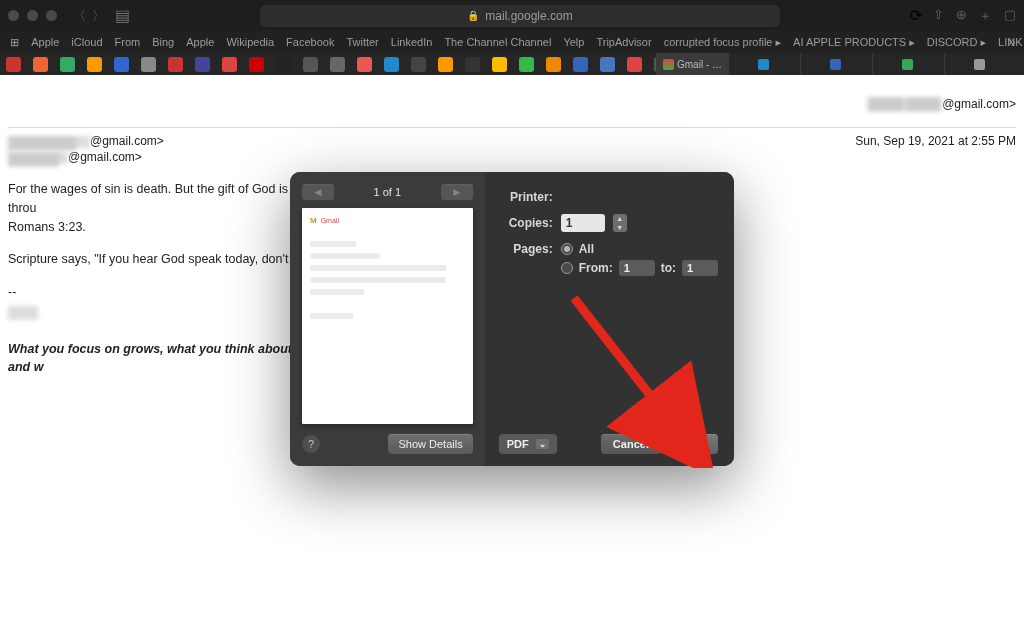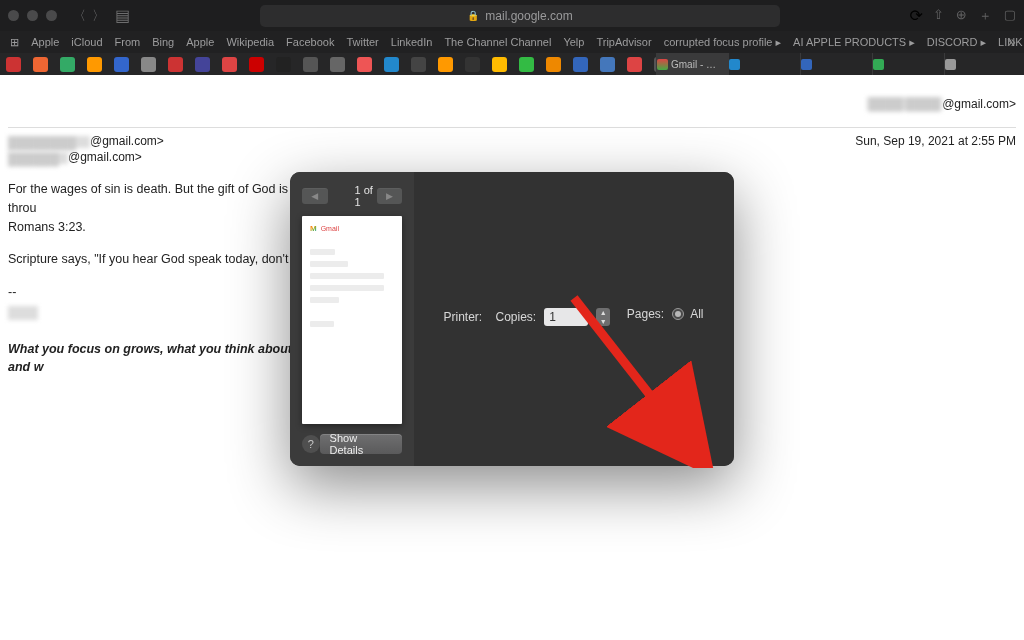--- a/index.html
+++ b/index.html
@@ -19,21 +19,21 @@
 
 
 .bookmarks { background:#212122; height:22px; display:flex; align-items:center; padding:0 10px; gap:12px; overflow:hidden; position:relative;}
 .bookmarks .bk { color:#9c9c9d; font-size:11px; white-space:nowrap; cursor:default;}
 .bookmarks .more { position:absolute; right:8px; color:#888;}
 
 
 .favrow { background:#262627; height:22px; display:flex; align-items:center; padding:0 6px; gap:12px; position:relative;}
 .favrow .fav { width:15px; height:15px; border-radius:3px; display:inline-block;}
 .tabgroup { position:absolute; right:8px; display:flex; gap:0; }
-.tab { width:72px; height:22px; display:flex; align-items:center; justify-content:flex-start; font-size:10px; color:#bbb; border-left:1px solid #3a3a3b;}
+.tab { width:72px; height:22px; display:flex; align-items:center; justify-content:center; font-size:10px; color:#bbb; border-left:1px solid #3a3a3b;}
 .tab.active { background:#3a3a3b; }
 .tab .ti { width:11px; height:11px; display:inline-block; margin-right:3px; border-radius:2px;}
 
 
 .page { background:#fff; padding: 22px 8px 0 8px; font-size:12.5px; color:#222; }
 .sender-top { text-align:right; font-size:12px; color:#222; margin-bottom:16px;}
 .sender-top .blur { filter: blur(2px); background: #ddd; color:#ccc; padding:0 2px;}
 hr.div { border:none; border-top:1px solid #ddd; margin-bottom:6px;}
 .subject { font-size:18px; font-weight:700; color:#222; margin:0 0 10px 0; }
 .from-row { font-size:12px; color:#222; margin-bottom:2px;}
@@ -52,32 +52,32 @@
   width:444px; height:294px;
   background:#323232;
   border-radius:10px;
   box-shadow: 0 20px 60px rgba(0,0,0,.45);
   display:flex;
   overflow:hidden;
 }
 .dlg-left { width:204px; background:#3b3b3b; display:flex; flex-direction:column; padding:12px; gap:0; position:relative;}
 .dlg-left-top { display:flex; align-items:center; justify-content:space-between; margin-bottom:8px;}
 .pg-btn { width:32px; height:16px; background:#555656; border-radius:3px; display:flex; align-items:center; justify-content:center; color:#888; font-size:9px; box-shadow: inset 0 1px 0 rgba(255,255,255,.05);}
-.pg-label { color:#e4e4e4; font-size:11px;margin-left:27px;}
+.pg-label { color:#e4e4e4; font-size:11px;}
 .preview { flex:1; background:#fff; border-radius:1px; box-shadow:0 2px 6px rgba(0,0,0,.4); padding:8px 8px; display:flex; flex-direction:column; gap:6px;}
 .preview .pv-head { display:flex; align-items:center; gap:4px; font-size:7px; color:#d44;}
 .preview .pv-head::before { content:"M"; background:linear-gradient(135deg,#d44,#f90,#4a4,#4af); -webkit-background-clip:text; background-clip:text; color:transparent; font-weight:bold; font-size:8px;}
 .preview .pv-line { height:6px; background:#ececec; border-radius:1px; }
 .preview .pv-line.w1 { width:30%; } .preview .pv-line.w2 { width:45%; } .preview .pv-line.w3 { width:88%; }
 .preview .pv-line.w4 { width:35%; } .preview .pv-line.w5 { width:28%; }
 .dlg-left-bottom { display:flex; align-items:center; justify-content:space-between; margin-top:10px;}
 .help-q { width:18px; height:18px; border-radius:50%; background:#4f4f4f; color:#c8c8c8; font-size:11px; display:flex; align-items:center; justify-content:center;}
 .shdet { height:20px; padding:0 10px; background:linear-gradient(#6f6f70,#5a5a5b); color:#eee; font-size:11px; border-radius:4px; display:flex; align-items:center; box-shadow:inset 0 1px 0 rgba(255,255,255,.15);}
 
-.dlg-right { flex:1; background:#323232; padding:18px 16px 12px 14px; display:flex; flex-direction:row; position:relative; font-size:12px; color:#d8d8d8;}
+.dlg-right { flex:1; background:#323232; padding:18px 16px 12px 14px; display:flex; flex-direction:column; position:relative; font-size:12px; color:#d8d8d8;font-weight:bold;}
 .row { display:flex; align-items:center; gap:8px; margin-bottom:10px;}
 .row .lbl { width:54px; text-align:right; font-size:12px;}
 .sel { flex:1; height:20px; background:#5b5b5c; border-radius:4px; display:flex; align-items:center; padding:0 8px; font-size:12px; color:#eee; position:relative;}
 .sel::after { content:""; position:absolute; right:4px; top:3px; width:14px; height:14px; background:#6e6e6f; border-radius:3px;}
 .sel::before { content:"⌄"; position:absolute; right:7px; top:-1px; color:#ddd; font-size:10px; z-index:1;}
 .num { width:44px; height:18px; background:#e7e7e8; border-radius:3px; color:#333; display:flex; align-items:center; padding:0 5px; font-size:12px;}
 .stepper { width:14px; height:18px; background:#6e6e6f; border-radius:3px; display:flex; flex-direction:column;}
 .stepper span { flex:1; color:#ddd; font-size:7px; display:flex; align-items:center; justify-content:center;}
 .radio { width:12px; height:12px; border-radius:50%; border:1px solid #999; display:inline-flex; align-items:center; justify-content:center; background:#4a4a4a;}
 .radio.sel-r::after { content:""; width:6px; height:6px; border-radius:50%; background:#b8b8b8;}
@@ -243,41 +243,49 @@
     <div class="row">
       <div class="lbl">Copies:</div>
       <div class="num">
           <span>1</span>
         </div>
       <div class="stepper">
           <span>▲</span>
           <span>▼</span>
         </div>
     </div>
-    <div class="row" style="margin-bottom:16px">
+    <div class="row" style="margin-bottom:4px">
       <div class="lbl">Pages:</div>
       <div style="display:flex; align-items:center; gap:6px;">
         <span class="radio sel-r"></span>
         <span>All</span>
       </div>
     </div>
     <div class="pg-opts">
       <div class="line">
         <span class="radio"></span>
         <span>From:</span>
         <div class="mini">
             <span>1</span>
           </div>
         <span>to:</span>
         <div class="mini">
             <span>1</span>
           </div>
       </div>
     </div>
 
+    <div class="dlg-bottom">
+      <div class="pdf">
+          <span>PDF</span>
+        </div>
+      <div class="spacer"></div>
+      <div class="btn">Cancel</div>
+      <div class="btn print">Print</div>
+    </div>
   </div>
 </div>
 
 <svg class="arrow-svg" width="160" height="180">
   <defs>
     <marker id="ah" markerWidth="12" markerHeight="12" refX="6" refY="6" orient="auto">
       <path d="M0,0 L12,6 L0,12 Z" fill="#e3261b"></path>
     </marker>
   </defs>
   <line x1="10" y1="10" x2="118" y2="148" stroke="#e3261b" stroke-width="9" marker-end="url(#ah)"></line>

